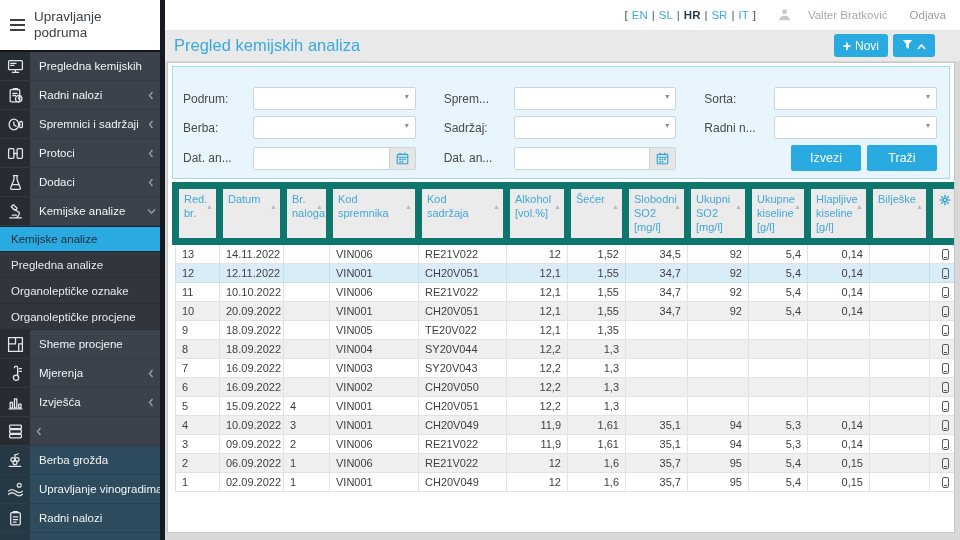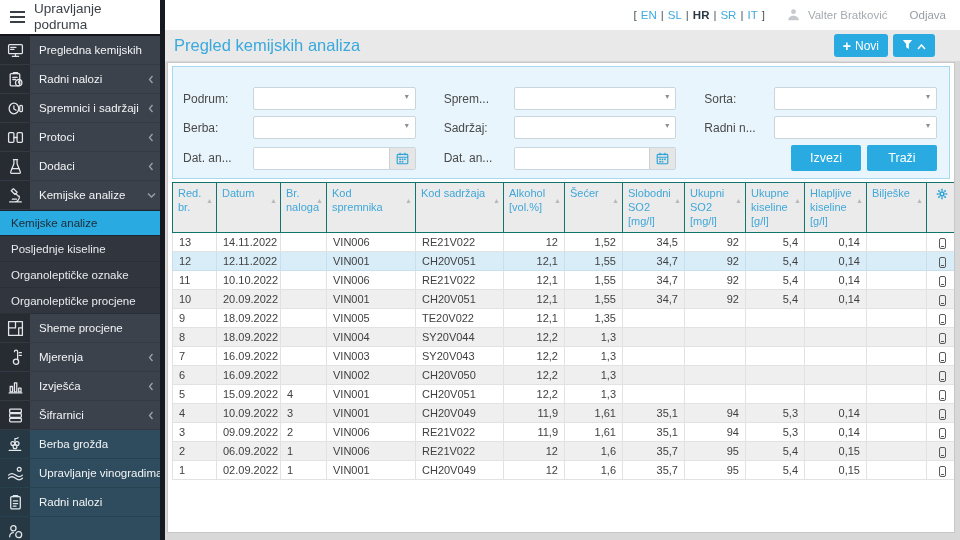--- a/index.html
+++ b/index.html
@@ -2,42 +2,42 @@
 <html><head>
 <meta charset="utf-8">
 <style>
   * { box-sizing:border-box; margin:0; padding:0; }
   html,body { width:960px; height:540px; overflow:hidden; }
   body { font-family:"Liberation Sans", sans-serif; background:#d8d8d8; }
   .app { display:flex; width:960px; height:540px; }
 
   
   .sidebar { width:165px; height:540px; background:#171a20; flex:none; display:flex; flex-direction:column; overflow:hidden; }
-  .sb-header { height:36px; background:#ffffff; width:160px; display:flex; align-items:center; gap:9px; padding:0 8px 0 10px; border-bottom:2px solid #14161b; }
+  .sb-header { height:52px; background:#ffffff; width:160px; display:flex; align-items:center; gap:9px; padding:0 8px 0 10px; border-bottom:2px solid #14161b; }
   .hamburger { display:flex; flex-direction:column; gap:3px; cursor:pointer; }
   .hamburger i { display:block; width:15px; height:2px; background:#3a3f46; }
   .sb-title { font-size:13.5px; color:#3c4148; line-height:1.15; }
   .sb-menu { flex:1; width:160px; display:flex; flex-direction:column; overflow:hidden; }
   .sb-item { display:flex; align-items:stretch; height:29px; flex:none; background:#3c424c; cursor:pointer; border-bottom:1px solid #343a44; }
   .sb-ico { width:30px; flex:none; background:#272b32; display:flex; align-items:center; justify-content:center; }
   .sb-label { flex:1; display:flex; align-items:center; padding-left:9px; font-size:11.5px; color:#f2f4f6; white-space:nowrap; }
   .sb-chev { width:18px; display:flex; align-items:center; justify-content:center; }
   .sb-item.teal { background:#2e4c5d; border-bottom:1px solid #27424f; }
   .sb-item.teal .sb-ico { background:#253843; }
   .sb-sub { height:26px; flex:none; background:#30353e; display:flex; align-items:center; padding-left:11px; font-size:11.5px; color:#e8ebee; cursor:pointer; border-bottom:1px solid #2a2f37; }
   .sb-sub span { pointer-events:none; }
   .sb-sub.active { background:#29abe2; color:#1b2a36; border-top:1px solid #1d2630; border-bottom:1px solid #1d2630; }
 
   
   .main { flex:1; display:flex; flex-direction:column; background:#d8d8d8; min-width:0; }
   .topbar { height:30px; flex:none; background:#ffffff; display:flex; align-items:center; justify-content:flex-end; gap:22px; padding-right:14px; font-size:11.5px; }
   .langs { color:#4a5560; display:flex; gap:4px; align-items:center; }
   .langs .lang { color:#3fa9e0; cursor:pointer; }
   .langs .lang.active { color:#2b3a45; font-weight:bold; cursor:default; }
-  .userbox { display:flex; align-items:center; gap:8px; color:#a6abb0; }
+  .userbox { display:flex; align-items:center; gap:17px; color:#a6abb0; }
   .logout { color:#979da3; cursor:pointer; }
 
   .titlebar { height:31px; flex:none; background:#e9e9e9; display:flex; align-items:center; padding:0 25px 0 9px; }
   .page-title { font-size:16.5px; font-weight:400; color:#39a9de; flex:1; }
   .tb-actions { display:flex; gap:5px; }
   .btn-blue { background:#29abe2; border:none; color:#fff; font-family:inherit; font-size:12px; border-radius:3px; height:23px; padding:0 9px; display:flex; align-items:center; gap:4px; cursor:pointer; }
   .btn-blue .plus { font-size:14px; font-weight:bold; line-height:1; }
 
   .content { flex:1; margin:1px 5px 7px 2px; background:#ffffff; border:1px solid #c7c7c7; display:flex; flex-direction:column; overflow:hidden; }
 
@@ -50,21 +50,21 @@
   .f-select .caret { position:absolute; right:6px; top:4px; font-size:8px; color:#8a8f94; }
   .f-date { flex:1; display:flex; height:23px; border:1px solid #c9d6dd; border-radius:2px; overflow:hidden; background:#fff; }
   .f-input { flex:1; border:none; outline:none; min-width:0; font-family:inherit; font-size:12px; padding:0 5px; }
   .f-cal { width:26px; flex:none; background:#e6e6e6; border-left:1px solid #cfcfcf; display:flex; align-items:center; justify-content:center; cursor:pointer; }
   .f-actions { justify-content:flex-end; gap:6px; align-items:center; }
   .btn-filter-action { background:#29abe2; border:none; color:#fff; font-family:inherit; font-size:12.5px; border-radius:2px; height:26px; min-width:70px; padding:0 14px; cursor:pointer; }
 
   
   .table-wrap { margin:0 4px; flex:none; }
   table { border-collapse:collapse; table-layout:fixed; width:100%; }
-  th { background:#ebebeb; color:#41a8d9; font-weight:400; font-size:11px; text-align:left; vertical-align:top; padding:4px 12px 4px 5px; border:1px solid #0f766e; position:relative; line-height:1.25; height:46px; cursor:pointer; }
+  th { background:#ebebeb; color:#41a8d9; font-weight:400; font-size:11px; text-align:left; vertical-align:top; padding:4px 12px 4px 5px; border:7px solid #0f766e; position:relative; line-height:1.25; height:46px; cursor:pointer; }
   th.c-center { text-align:center; padding:4px 2px; }
   th .sort { position:absolute; right:3px; top:14px; font-size:7px; color:#b9b9b9; }
   td { font-size:11px; color:#3f3f3f; padding:2.5px 6px; border:1px solid #e2e2e2; height:19px; white-space:nowrap; overflow:hidden; }
   td.num { text-align:right; }
   td.c-center { text-align:center; padding:2.5px 2px; }
   tr.alt td { background:#efefef; }
   tr.selected td { background:#d9edf9; border-color:#c8dfee; }
   .mob { display:inline-block; width:7px; height:11px; border:1px solid #5a5a5a; border-radius:2px; position:relative; vertical-align:middle; }
   .mob::after { content:''; position:absolute; bottom:1px; left:1px; right:1px; height:1px; background:#5a5a5a; }
   .filler { flex:1; background:#fff; }
@@ -164,21 +164,21 @@
           <span class="sb-chev">
             <svg width="9" height="8" viewBox="0 0 9 8">
               <polyline points="1,2.5 4.5,6 8,2.5" fill="none" stroke="#9aa1ab" stroke-width="1.3"></polyline>
             </svg>
           </span>
         </div>
         <div class="sb-sub active">
           <span>Kemijske analize</span>
         </div>
         <div class="sb-sub">
-          <span>Posljednje kiseline</span>
+          <span>Pregledna analize</span>
         </div>
         <div class="sb-sub">
           <span>Organoleptičke oznake</span>
         </div>
         <div class="sb-sub">
           <span>Organoleptičke procjene</span>
         </div>
         <div class="sb-item">
           <span class="sb-ico">
             <svg width="17" height="17" viewBox="0 0 16 16" fill="none" stroke="#e3e6ea" stroke-width="1.2" stroke-linecap="round" stroke-linejoin="round">
@@ -220,21 +220,20 @@
           </span>
         </div>
         <div class="sb-item">
           <span class="sb-ico">
             <svg width="17" height="17" viewBox="0 0 16 16" fill="none" stroke="#e3e6ea" stroke-width="1.2" stroke-linecap="round" stroke-linejoin="round">
               <rect x="2.5" y="2" width="11" height="3.4" rx="0.8"></rect>
               <rect x="2.5" y="6.3" width="11" height="3.4" rx="0.8"></rect>
               <rect x="2.5" y="10.6" width="11" height="3.4" rx="0.8"></rect>
             </svg>
           </span>
-          <span class="sb-label">Šifrarnici</span>
           <span class="sb-chev">
             <svg width="8" height="9" viewBox="0 0 7 9">
               <polyline points="5,1 2,4.5 5,8" fill="none" stroke="#9aa1ab" stroke-width="1.3"></polyline>
             </svg>
           </span>
         </div>
         <div class="sb-item teal">
           <span class="sb-ico">
             <svg width="17" height="17" viewBox="0 0 16 16" fill="none" stroke="#e3e6ea" stroke-width="1.2" stroke-linecap="round" stroke-linejoin="round">
               <circle cx="5.5" cy="7" r="1.8"></circle>

